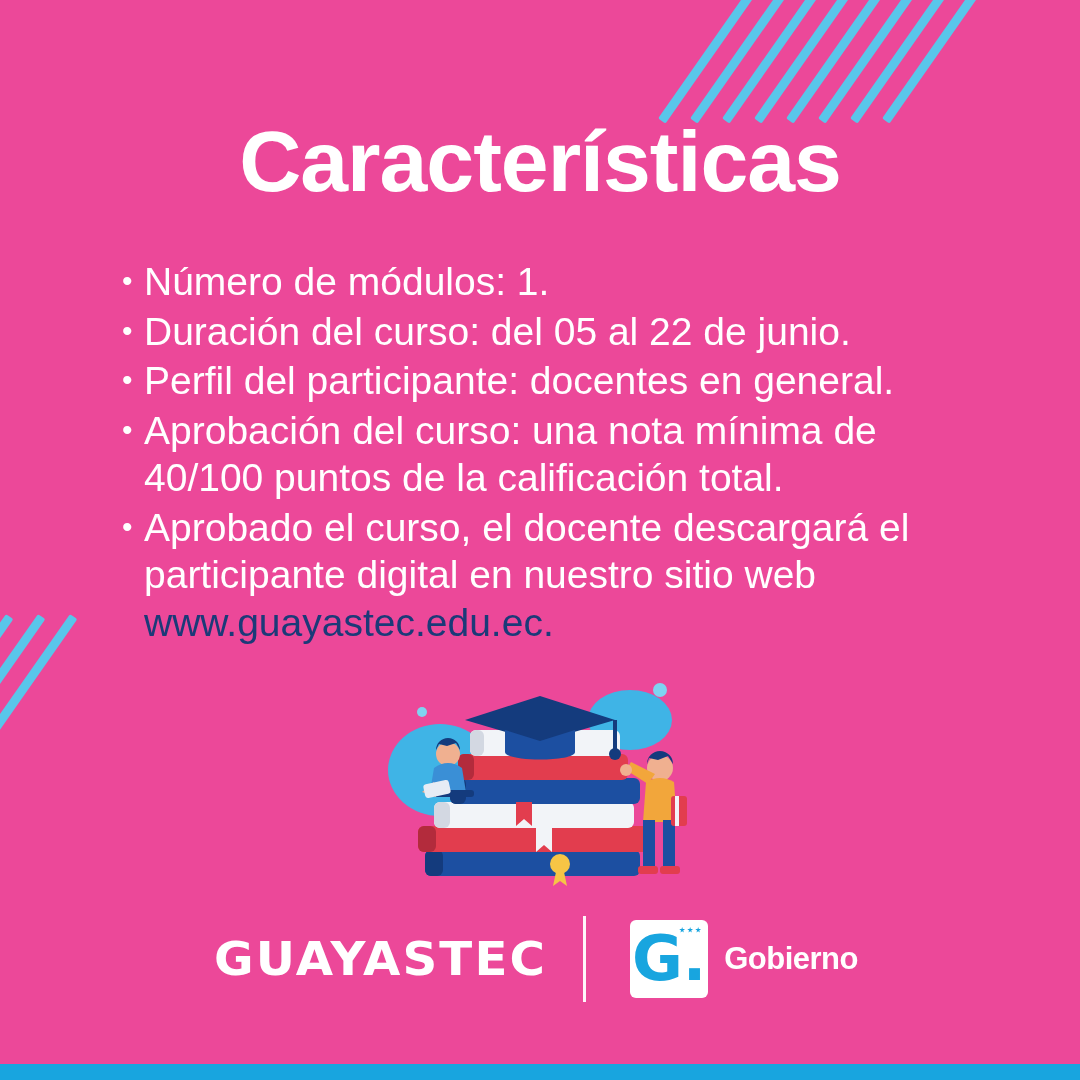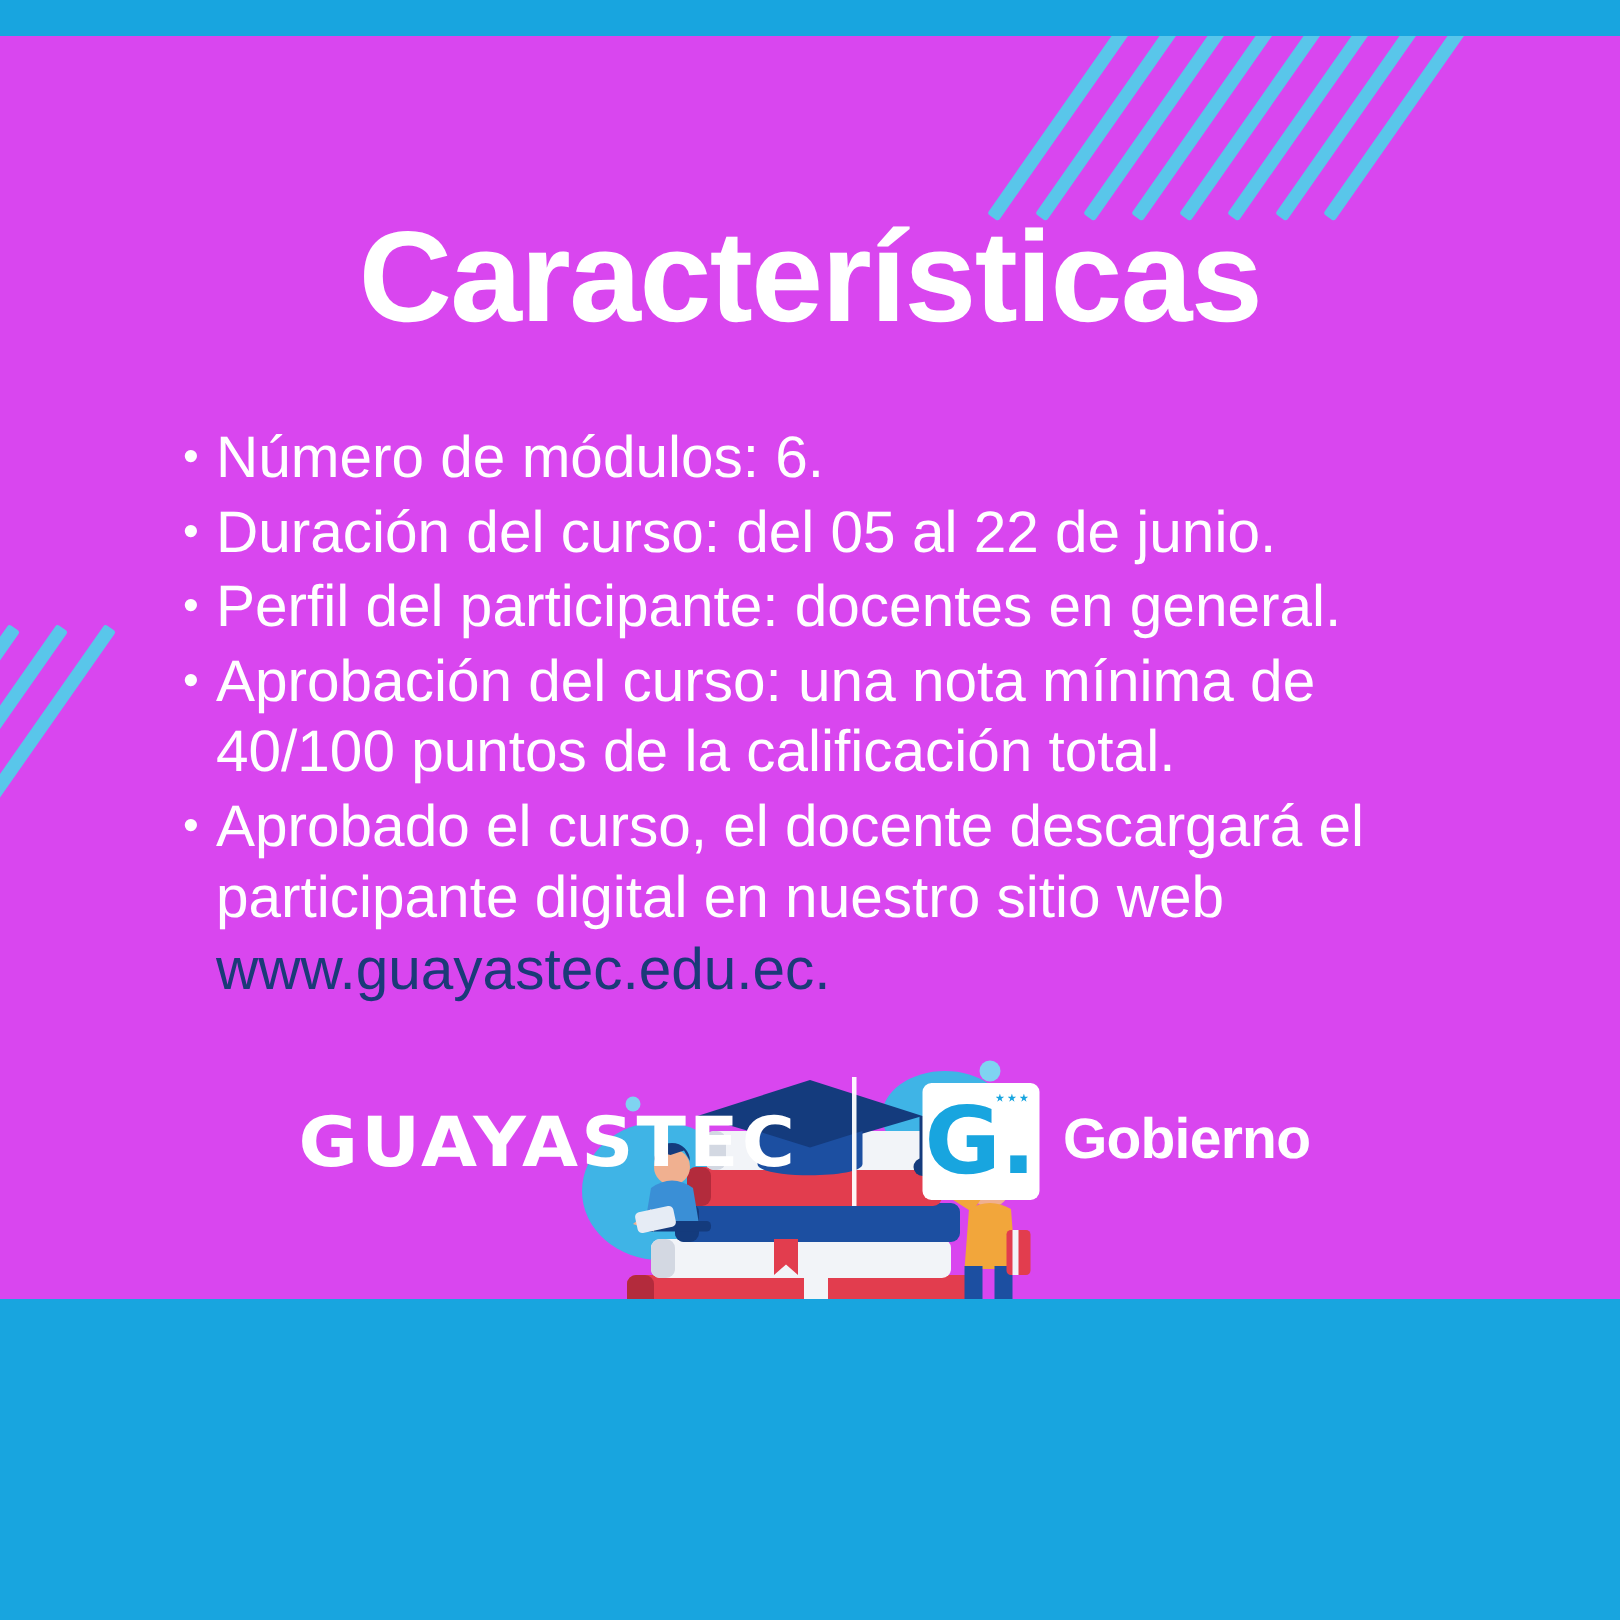--- a/index.html
+++ b/index.html
@@ -9,24 +9,23 @@
   body {
     width: 1080px;
     height: 1080px;
     overflow: hidden;
     font-family: "Liberation Sans", sans-serif;
     background: #18a5df;
   }
   .poster {
     position: relative;
     width: 1080px;
-    height: 842px;
-    background: #d946ef;
+    height: 1064px;
+    background: #ec4899;
     overflow: hidden;
-    margin-top: 24px;
   }
 
   
   .stripes {
     position: absolute;
     pointer-events: none;
   }
   .stripes span {
     position: absolute;
     display: block;
@@ -155,21 +154,21 @@
   }
   .gob-mark .stars i {
     width: 6px;
     height: 6px;
     background: #18a5df;
     display: block;
     clip-path: polygon(50% 0%, 61% 35%, 98% 35%, 68% 57%, 79% 91%, 50% 70%, 21% 91%, 32% 57%, 2% 35%, 39% 35%);
   }
   .gob-text {
     color: #ffffff;
-    font-size: 38px;
+    font-size: 31px;
     font-weight: bold;
     line-height: 1.05;
     letter-spacing: -0.5px;
   }
 </style>
 </head>
 <body>
 
 <div class="poster">
 
@@ -190,21 +189,21 @@
     <span style="left:68px;  top:30px;  width:9px; height:300px;"></span>
     <span style="left:100px; top:30px;  width:9px; height:300px;"></span>
   </div>
 
   <div class="title">Características</div>
 
   <div class="bullets">
 
     <div class="bullet">
       <span class="dot">•</span>
-      <span class="txt">Número de módulos: 6.</span>
+      <span class="txt">Número de módulos: 1.</span>
     </div>
 
     <div class="bullet">
       <span class="dot">•</span>
       <span class="txt">Duración del curso: del 05 al 22 de junio.</span>
     </div>
 
     <div class="bullet">
       <span class="dot">•</span>
       <span class="txt">Perfil del participante: docentes en general.</span>

